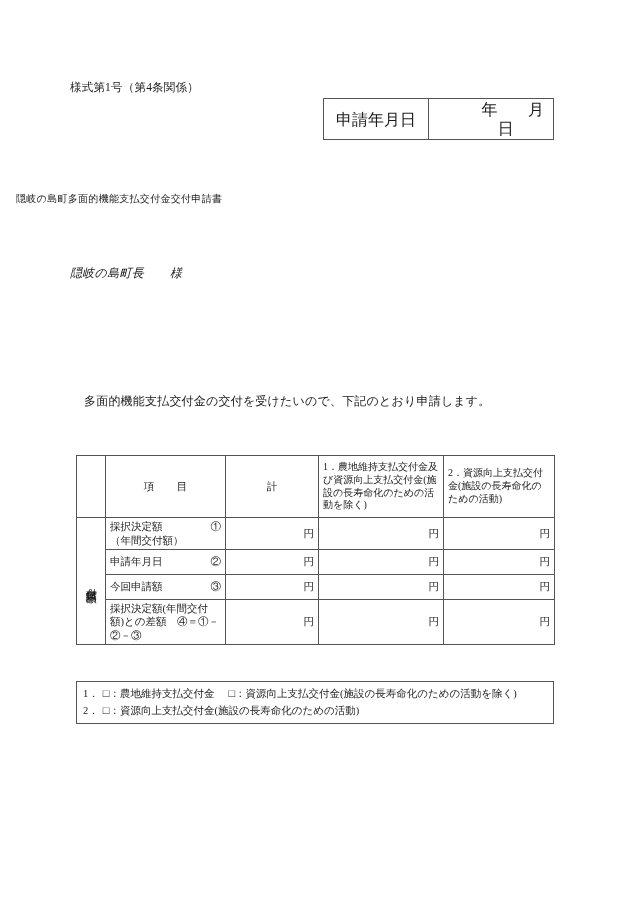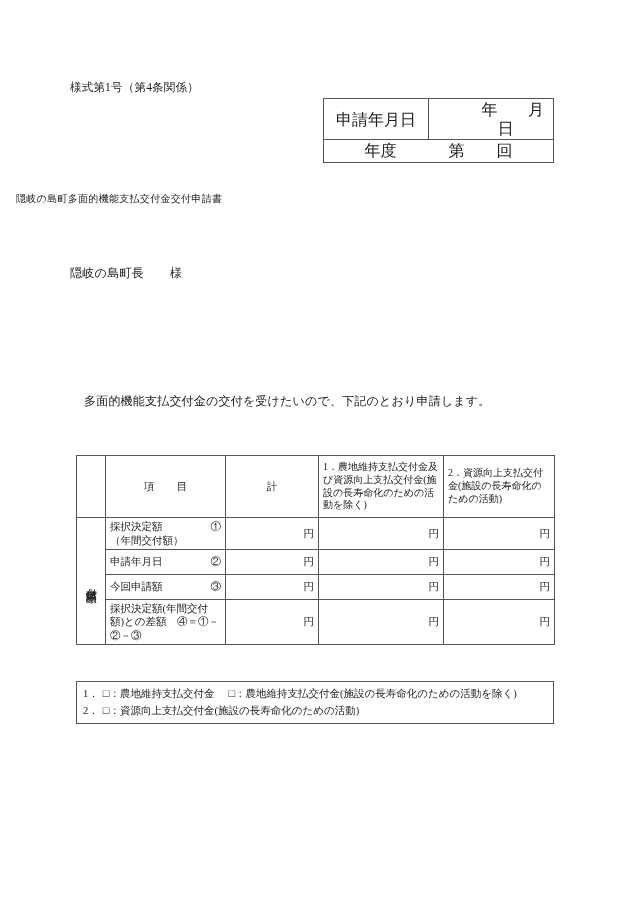--- a/index.html
+++ b/index.html
@@ -71,20 +71,21 @@
   }
 
   
   .addressee {
     position: absolute;
     left: 70px;
     top: 265px;
     font-size: 12px;
     letter-spacing: 0.3px;
     white-space: nowrap;
+    font-style: italic;
   }
   .addressee .hon { padding-left: 26px; }
 
   
   .applicant {
     position: absolute;
     left: 300px;
     top: 325px;
     width: 260px;
     font-size: 12px;
@@ -215,25 +216,20 @@
 <div class="page">
 
   <div class="form-no">様式第1号（第4条関係）</div>
 
   <table class="date-table">
     <tbody>
         <tr>
       <td class="date-label">申請年月日</td>
       <td class="date-fields">
         <span class="sp-y">年</span><span class="sp-m">月</span><span class="sp-d">日</span>
-      </td>
-    </tr>
-    <tr class="fy-row">
-      <td colspan="2">
-        <span>年度</span><span class="sp-n">第</span><span class="sp-k">回</span>
       </td>
     </tr>
   </tbody>
     </table>
 
   <div class="doc-title">隠岐の島町多面的機能支払交付金交付申請書</div>
 
   <div class="addressee">
     <span>隠岐の島町長</span><span class="hon">様</span>
   </div>
@@ -294,20 +290,20 @@
       <td class="item-cell">採択決定額(年間交付額)との差額　④＝①－②－③</td>
       <td class="yen">円</td>
       <td class="yen">円</td>
       <td class="yen">円</td>
     </tr>
   </tbody>
     </table>
 
   <div class="legend">
     <div class="legend-row">
-      <span class="idx">1．</span><span class="chk">□</span><span>：農地維持支払交付金</span><span class="gap"></span><span class="chk">□</span><span>：農地維持支払交付金(施設の長寿命化のための活動を除く)</span>
+      <span class="idx">1．</span><span class="chk">□</span><span>：農地維持支払交付金</span><span class="gap"></span><span class="chk">□</span><span>：資源向上支払交付金(施設の長寿命化のための活動を除く)</span>
     </div>
     <div class="legend-row">
       <span class="idx">2．</span><span class="chk">□</span><span>：資源向上支払交付金(施設の長寿命化のための活動)</span>
     </div>
   </div>
 
 </div>
 
 </body></html>

